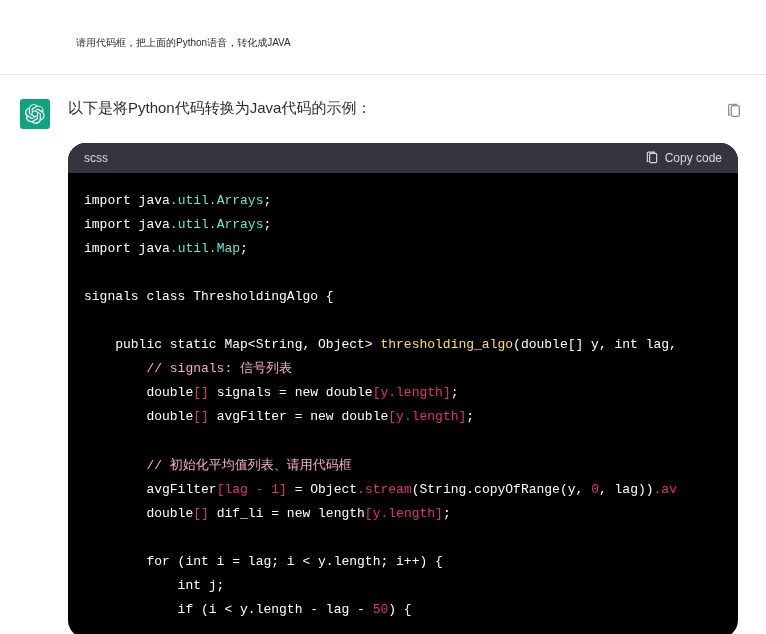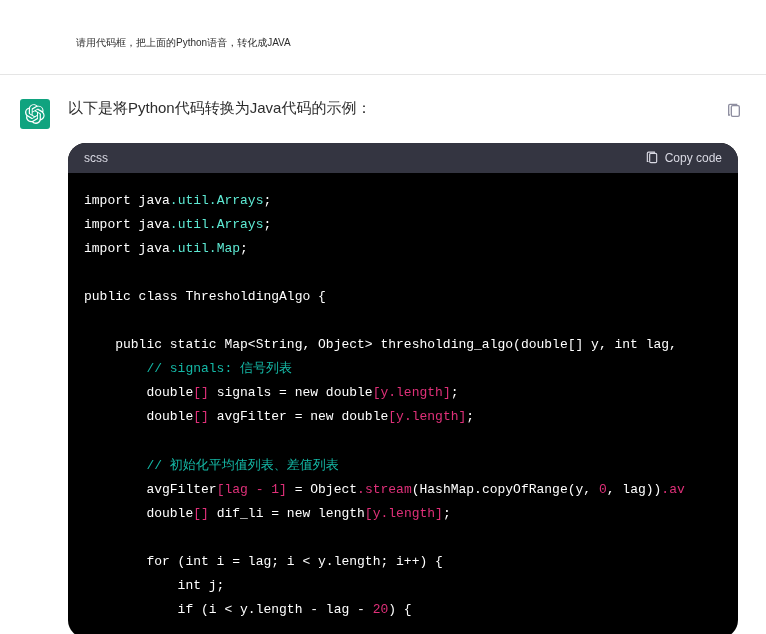--- a/index.html
+++ b/index.html
@@ -83,22 +83,22 @@
     .code-content {
       padding: 16px;
       font-family: "SFMono-Regular", Consolas, "Liberation Mono", Menlo, monospace;
       font-size: 13px;
       line-height: 1.85;
       color: #ffffff;
       white-space: pre;
       overflow-x: hidden;
     }
     .pkg { color: #5eead4; }
-    .fn { color: #ffffff; text-align: right; }
-    .comment { color: #14b8a6; }
+    .fn { color: #fde047; text-align: right; }
+    .comment { color: #f9a8d4; }
     .brkt { color: #df3079; }
     .prop { color: #df3079; text-align: right; }
     .num { color: #df3079; }
     .method { color: #df3079; }
   </style>
 </head>
 <body>
 
 <div class="user-message">
   <span>请用代码框，把上面的Python语音，转化成JAVA</span>
@@ -128,29 +128,29 @@
             <rect x="8" y="4" width="12" height="16" rx="2"></rect>
             <path d="M16 4V2H6a2 2 0 0 0-2 2v14h2"></path>
           </svg>
           <span>Copy code</span>
         </button>
       </div>
       <div class="code-content"><span>import</span><span> java</span><span class="pkg">.util.Arrays</span><span>;</span>
 <span>import</span><span> java</span><span class="pkg">.util.Arrays</span><span>;</span>
 <span>import</span><span> java</span><span class="pkg">.util.Map</span><span>;</span>
 
-<span>public class ThresholdingAlgo {</span>
+<span>signals class ThresholdingAlgo {</span>
 
 <span>    public static Map&lt;String, Object&gt; </span><span class="fn">thresholding_algo</span><span>(double[] y, int lag,</span>
 <span class="comment">        // signals: 信号列表</span>
 <span>        double</span><span class="brkt">[]</span><span> signals = new double</span><span class="brkt">[</span><span class="prop">y.length</span><span class="brkt">]</span><span>;</span>
 <span>        double</span><span class="brkt">[]</span><span> avgFilter = new double</span><span class="brkt">[</span><span class="prop">y.length</span><span class="brkt">]</span><span>;</span>
 
-<span class="comment">        // 初始化平均值列表、差值列表</span>
-<span>        avgFilter</span><span class="brkt">[lag - </span><span class="num">1</span><span class="brkt">]</span><span> = Object</span><span class="method">.stream</span><span>(HashMap.copyOfRange(y, </span><span class="num">0</span><span>, lag))</span><span class="method">.av</span>
+<span class="comment">        // 初始化平均值列表、请用代码框</span>
+<span>        avgFilter</span><span class="brkt">[lag - </span><span class="num">1</span><span class="brkt">]</span><span> = Object</span><span class="method">.stream</span><span>(String.copyOfRange(y, </span><span class="num">0</span><span>, lag))</span><span class="method">.av</span>
 <span>        double</span><span class="brkt">[]</span><span> dif_li = new length</span><span class="brkt">[</span><span class="prop">y.length</span><span class="brkt">]</span><span>;</span>
 
 <span>        for (int i = lag; i &lt; y.length; i++) {</span>
 <span>            int j;</span>
-<span>            if (i &lt; y.length - lag - </span><span class="num">20</span><span>) {</span></div>
+<span>            if (i &lt; y.length - lag - </span><span class="num">50</span><span>) {</span></div>
     </div>
   </div>
 </div>
 
 </body></html>

